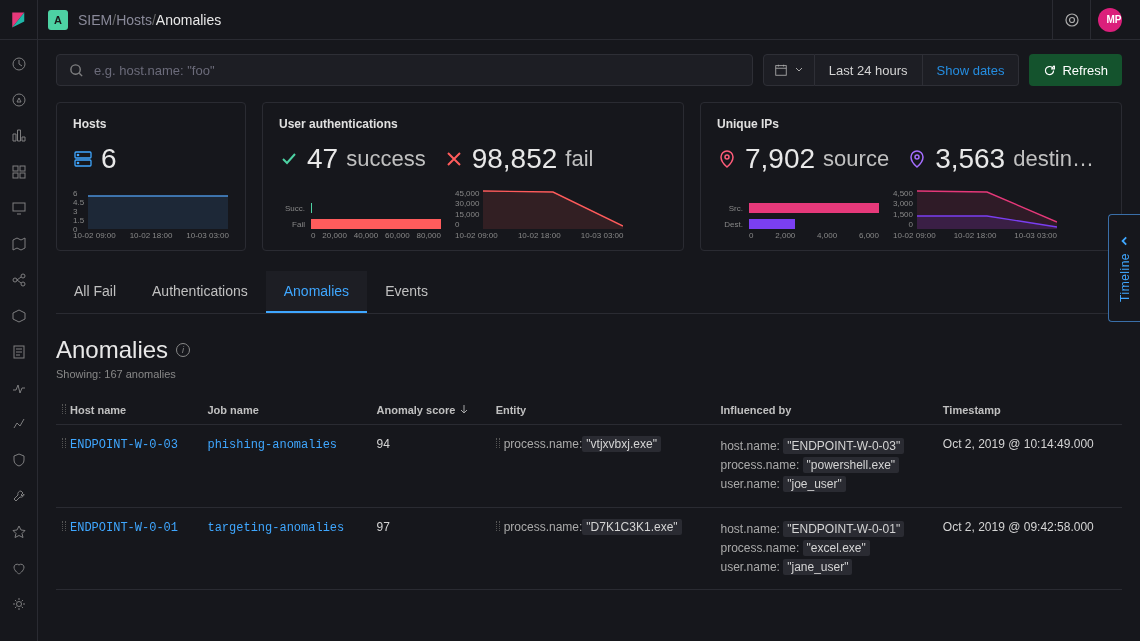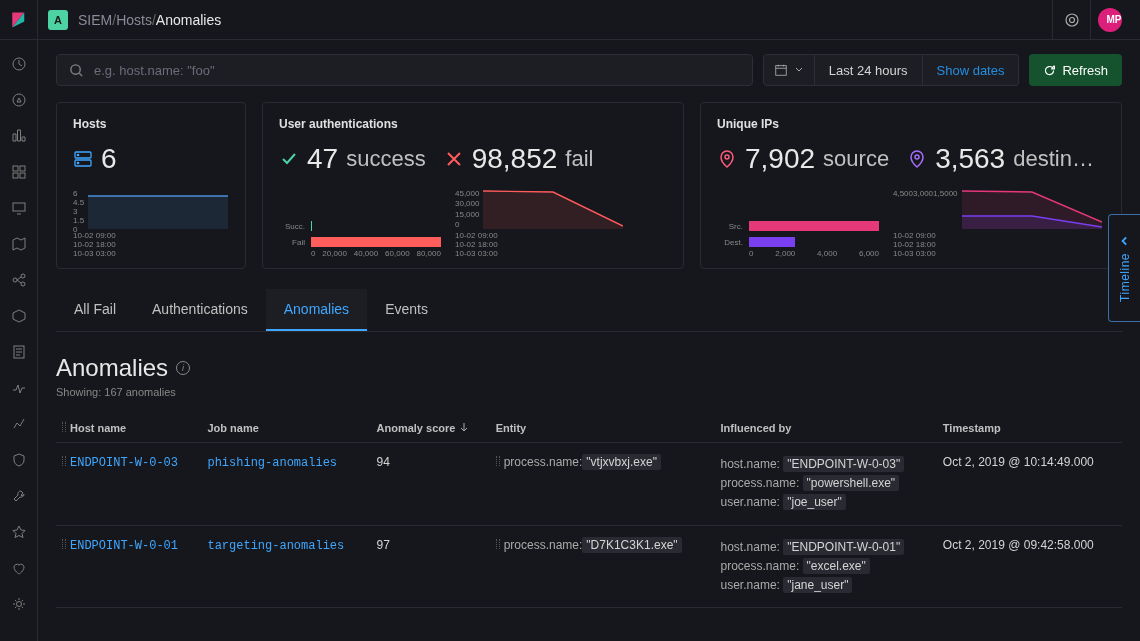--- a/index.html
+++ b/index.html
@@ -32,21 +32,21 @@
 .card{flex:1;border:1px solid #2a2b32;border-radius:4px;padding:14px 16px 10px;}
 .card-title{font-size:12px;font-weight:600;color:#e0e0e0;margin-bottom:12px;}
 .card-stats{display:flex;align-items:center;gap:18px;margin-bottom:14px;flex-wrap:nowrap;}
 .stat{display:flex;align-items:center;gap:8px;white-space:nowrap;}
 .stat-num{font-size:28px;font-weight:300;color:#e8e8e8;}
 .stat-lbl{font-size:22px;font-weight:300;color:#c0c0c0;}
 .icon-lg{width:20px;height:20px;}
 .mini-row{display:flex;gap:14px;align-items:flex-end;}
 .mini-chart{position:relative;}
 .mini-axis{font-size:8px;color:#888;}
-.xlabels{display:flex;justify-content:space-between;font-size:8px;color:#888;margin-top:2px;flex-direction:column;}
+.xlabels{display:flex;justify-content:space-between;font-size:8px;color:#888;margin-top:2px;}
 .bar-wrap{display:flex;flex-direction:column;gap:6px;}
 .bar-row{display:flex;align-items:center;gap:6px;}
 .bar-row .lbl{width:26px;font-size:8px;color:#888;text-align:right;}
 .bar-bg{height:10px;width:130px;position:relative;}
 .bar{height:100%;}
 .bar-xlabels{display:flex;justify-content:space-between;font-size:8px;color:#888;margin-left:32px;width:130px;margin-top:2px;}
 .tabs{display:flex;border-bottom:1px solid #2a2b32;margin-bottom:22px;}
 .tab{padding:12px 18px;color:#c0c0c0;cursor:pointer;font-size:14px;}
 .tab.active{color:#3fa7ff;border-bottom:2px solid #3fa7ff;background:#1d1e24;}
 .section-title{font-size:24px;font-weight:500;color:#e8e8e8;display:flex;align-items:center;gap:8px;}
@@ -327,21 +327,21 @@
           </div>
           <div class="bar-xlabels">
                 <span>0</span>
                 <span>2,000</span>
                 <span>4,000</span>
                 <span>6,000</span>
               </div>
         </div>
         <div class="mini-chart">
           <div style="display:flex;gap:4px;">
-            <div style="display:flex;flex-direction:row;justify-content:space-between;height:40px;" class="mini-axis">
+            <div style="display:flex;flex-direction:column;justify-content:space-between;height:40px;align-items:flex-end;" class="mini-axis">
                   <span>4,500</span>
                   <span>3,000</span>
                   <span>1,500</span>
                   <span>0</span>
                 </div>
             <svg width="140" height="40">
               <polyline points="0,2 70,3 140,33" stroke="#e6397a" fill="none" stroke-width="1.4"></polyline>
                   <polygon points="0,2 70,3 140,33 140,40 0,40" fill="#e6397a" opacity="0.12"></polygon>
               <polyline points="0,27 70,27 140,38" stroke="#7b3ff2" fill="none" stroke-width="1.4"></polyline>
                   <polygon points="0,27 70,27 140,38 140,40 0,40" fill="#7b3ff2" opacity="0.15"></polygon>

